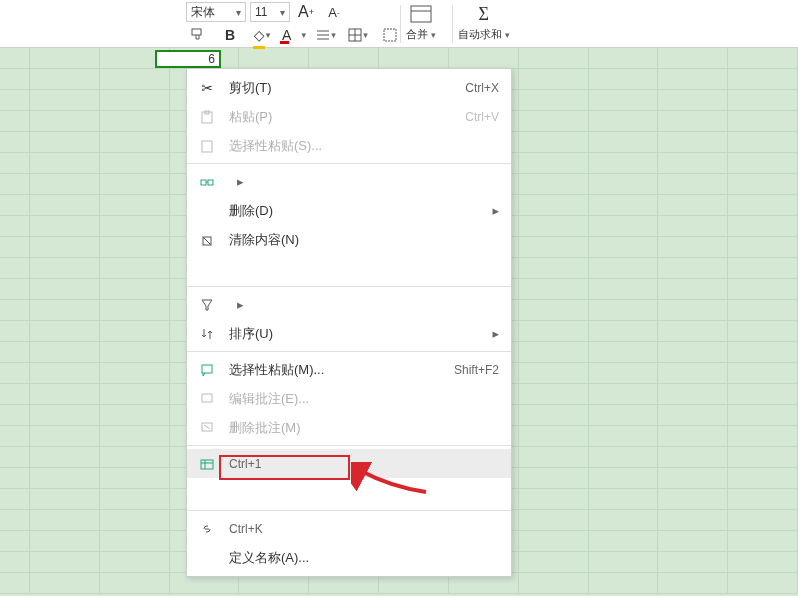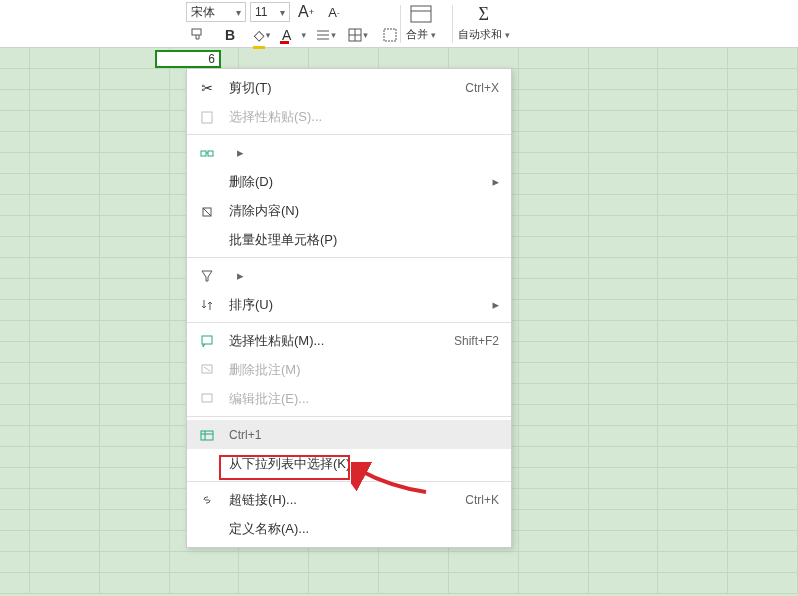--- a/index.html
+++ b/index.html
@@ -601,20 +601,30 @@
 
 <div class="context-menu">
 
 
   <div class="menu-item">
     <span class="menu-icon">✂</span>
     <span class="menu-label">剪切(T)</span>
     <span class="menu-shortcut">Ctrl+X</span>
   </div>
 
+  <div class="menu-item disabled">
+    <span class="menu-icon">
+        <svg width="14" height="14" viewBox="0 0 14 14">
+          <rect x="2" y="2" width="10" height="11" fill="none" stroke="#bbb"></rect>
+          <rect x="5" y="1" width="4" height="3" fill="none" stroke="#bbb"></rect>
+        </svg>
+      </span>
+    <span class="menu-label">粘贴(P)</span>
+    <span class="menu-shortcut">Ctrl+V</span>
+  </div>
 
   <div class="menu-item disabled">
     <span class="menu-icon">
         <svg width="14" height="14" viewBox="0 0 14 14">
           <rect x="2" y="2" width="10" height="11" fill="none" stroke="#bbb"></rect>
         </svg>
       </span>
     <span class="menu-label">选择性粘贴(S)...</span>
   </div>
 
@@ -642,21 +652,20 @@
         <svg width="14" height="14" viewBox="0 0 14 14">
           <rect x="3" y="4" width="8" height="8" fill="none" stroke="#555"></rect>
           <line x1="3" y1="4" x2="11" y2="12" stroke="#555"></line>
         </svg>
       </span>
     <span class="menu-label">清除内容(N)</span>
   </div>
 
   <div class="menu-item">
     <span class="menu-icon"></span>
-    <span class="menu-label">批量处理单元格(P)</span>
   </div>
 
   <div class="menu-sep"></div>
 
   <div class="menu-item">
     <span class="menu-icon">
         <svg width="14" height="14" viewBox="0 0 14 14">
           <path d="M2 2 h10 L8 8 v4 h-2 v-4 Z" fill="none" stroke="#555"></path>
         </svg>
       </span>
@@ -683,62 +692,60 @@
         </svg>
       </span>
     <span class="menu-label">选择性粘贴(M)...</span>
     <span class="menu-shortcut">Shift+F2</span>
   </div>
 
   <div class="menu-item disabled">
     <span class="menu-icon">
         <svg width="14" height="14" viewBox="0 0 14 14">
           <rect x="2" y="2" width="10" height="8" fill="none" stroke="#bbb"></rect>
+        </svg>
+      </span>
+    <span class="menu-label">编辑批注(E)...</span>
+  </div>
+
+  <div class="menu-item disabled">
+    <span class="menu-icon">
+        <svg width="14" height="14" viewBox="0 0 14 14">
+          <rect x="2" y="2" width="10" height="8" fill="none" stroke="#bbb"></rect>
           <line x1="4" y1="4" x2="10" y2="8" stroke="#bbb"></line>
         </svg>
       </span>
     <span class="menu-label">删除批注(M)</span>
-  </div>
-
-  <div class="menu-item disabled">
-    <span class="menu-icon">
-        <svg width="14" height="14" viewBox="0 0 14 14">
-          <rect x="2" y="2" width="10" height="8" fill="none" stroke="#bbb"></rect>
-        </svg>
-      </span>
-    <span class="menu-label">编辑批注(E)...</span>
   </div>
 
   <div class="menu-sep"></div>
 
   <div class="menu-item highlighted">
     <span class="menu-icon">
         <svg width="14" height="14" viewBox="0 0 14 14">
           <rect x="1" y="3" width="12" height="9" fill="none" stroke="#2a7"></rect>
           <line x1="1" y1="6" x2="13" y2="6" stroke="#2a7"></line>
           <line x1="5" y1="3" x2="5" y2="12" stroke="#2a7"></line>
         </svg>
       </span>
     <span class="menu-shortcut">Ctrl+1</span>
   </div>
 
   <div class="menu-item">
     <span class="menu-icon"></span>
-    <span class="menu-label">从下拉列表中选择(K)...</span>
   </div>
 
   <div class="menu-sep"></div>
 
   <div class="menu-item">
     <span class="menu-icon">
         <svg width="14" height="14" viewBox="0 0 14 14">
           <path d="M4 7 a3 3 0 0 1 3 -3 h1 M10 7 a3 3 0 0 1 -3 3 h-1 M5 7 h4" fill="none" stroke="#555"></path>
         </svg>
       </span>
-    <span class="menu-label">超链接(H)...</span>
     <span class="menu-shortcut">Ctrl+K</span>
   </div>
 
   <div class="menu-item">
     <span class="menu-icon"></span>
     <span class="menu-label">定义名称(A)...</span>
   </div>
 
 </div>
 

